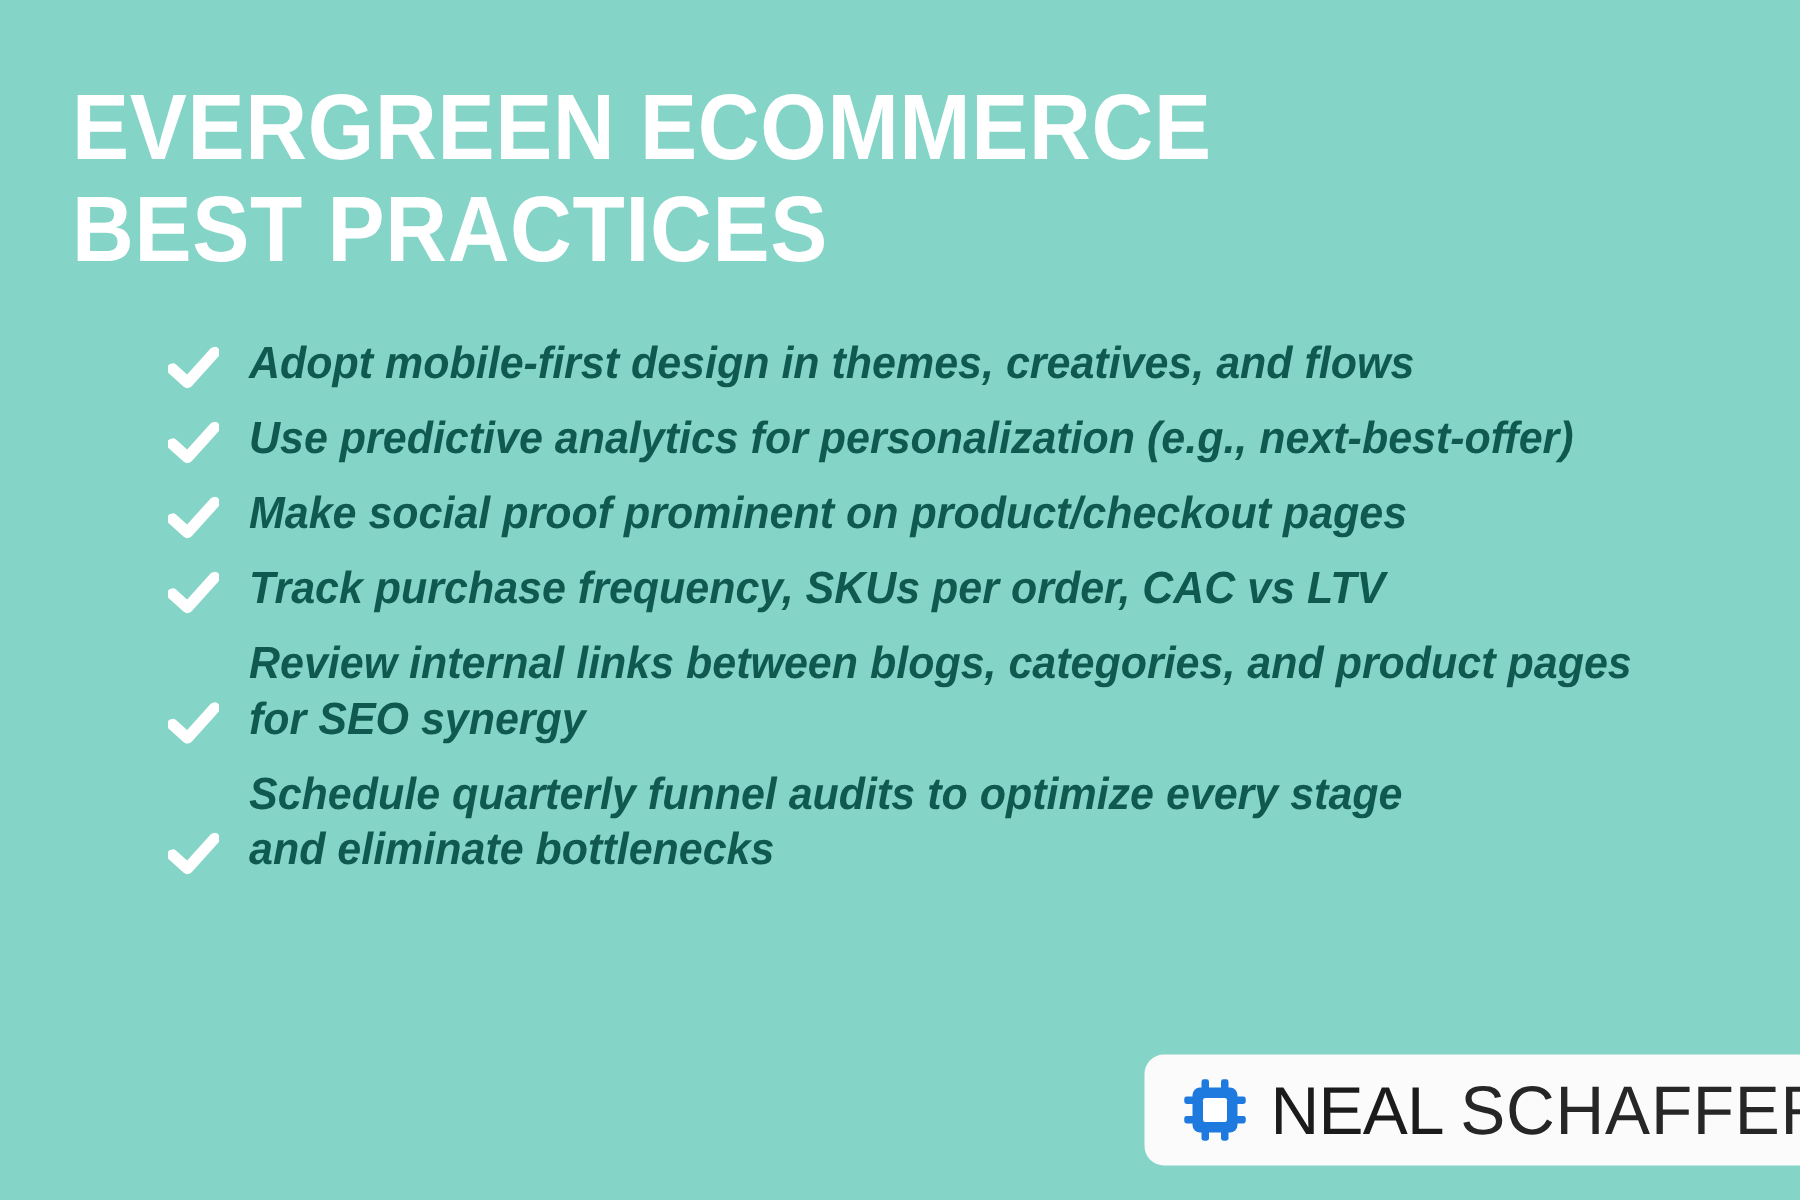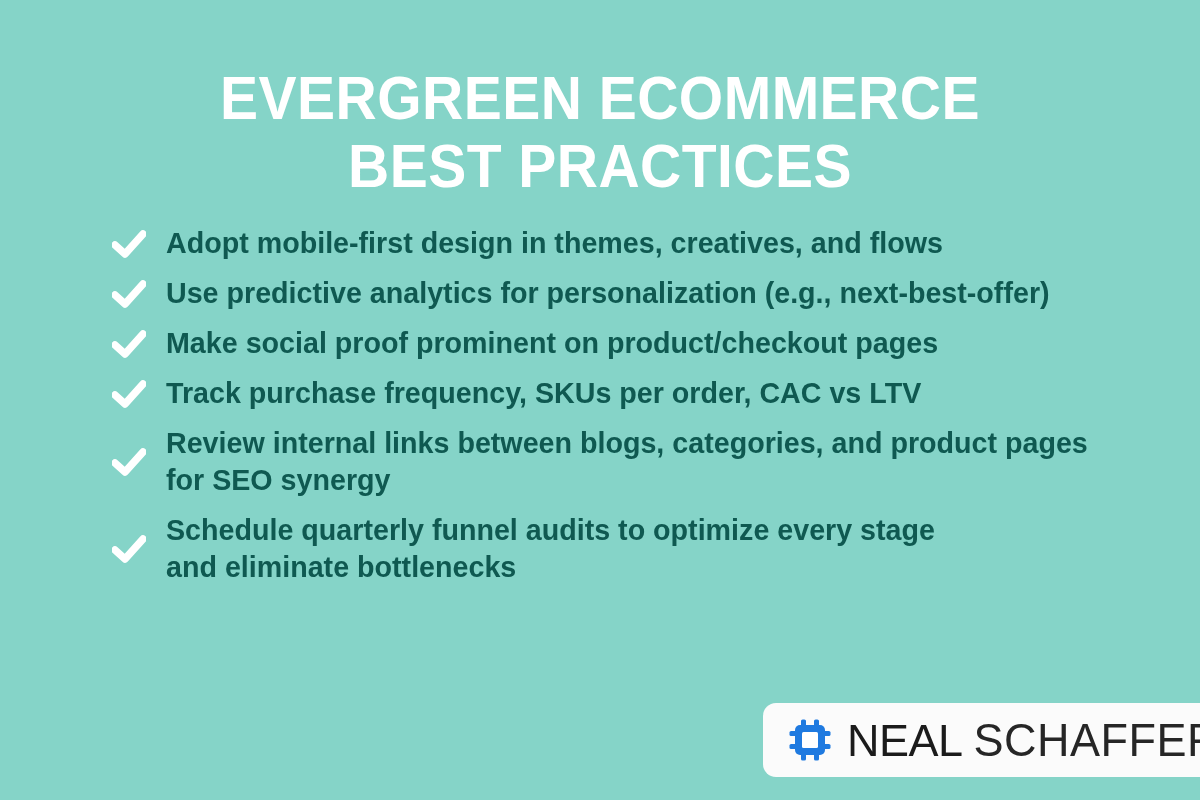--- a/index.html
+++ b/index.html
@@ -18,23 +18,23 @@
     width: 1200px;
     height: 800px;
     background: #85d4c8;
     overflow: hidden;
   }
 
   
   .title-block {
     position: absolute;
     left: 0;
-    top: 64px;
+    top: 52px;
     width: 1200px;
-    text-align: center;
+    text-align: left;
   }
   .title-line {
     color: #ffffff;
     font-family: "Liberation Sans Narrow", "Liberation Sans", sans-serif;
     font-weight: bold;
     font-size: 62px;
     line-height: 68px;
     letter-spacing: 0.5px;
     text-transform: uppercase;
     transform: scaleX(0.92);
@@ -44,22 +44,23 @@
 
   
   .checklist {
     position: absolute;
     left: 112px;
     top: 224px;
     width: 1060px;
   }
   .check-item {
     display: flex;
-    align-items: center;
+    align-items: flex-end;
     margin-bottom: 13px;
+    font-style: italic;
   }
   .check-mark {
     flex: 0 0 auto;
     width: 34px;
     height: 30px;
     margin-top: 4px;
     margin-right: 20px;
   }
   .check-mark svg {
     display: block;

